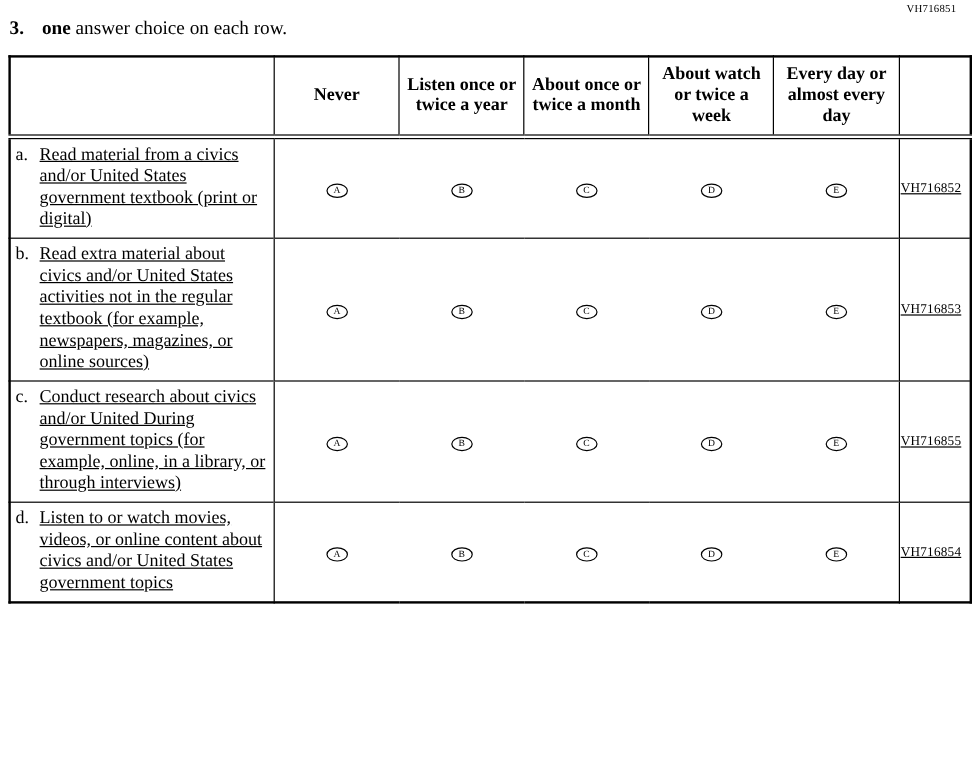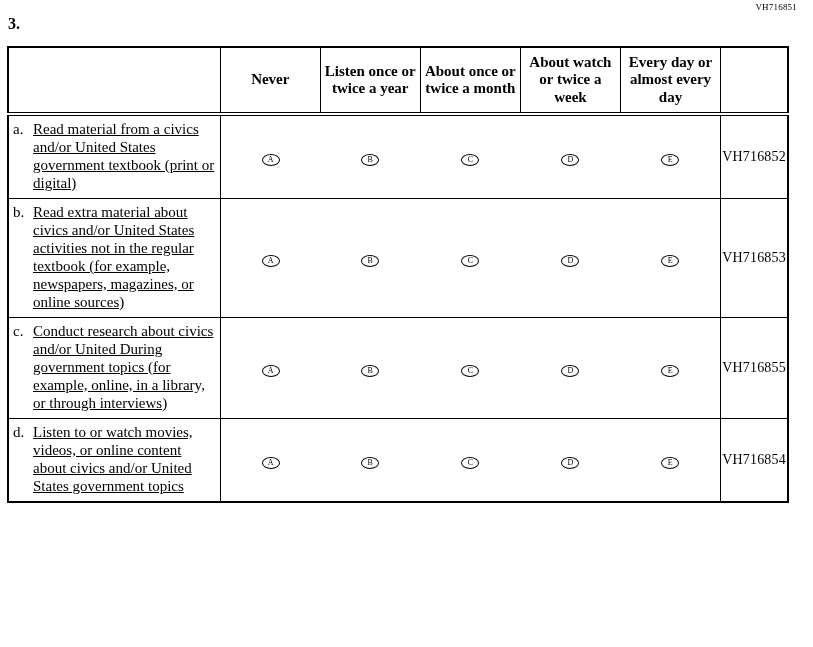--- a/index.html
+++ b/index.html
@@ -8,21 +8,21 @@
     height: 647px;
     background: #ffffff;
     color: #000000;
     font-family: "Liberation Serif", serif;
   }
   .page {
     position: relative;
     width: 813px;
     height: 647px;
     box-sizing: border-box;
-    padding: 2px 24px 0 6px;
+    padding: 2px 3px 0 6px;
     overflow: hidden;
   }
   .top-code {
     position: absolute;
     top: 2px;
     right: 16px;
     font-size: 9px;
     letter-spacing: 0.2px;
   }
   .question {
@@ -68,24 +68,25 @@
     padding: 4px 5px 6px 4px;
     font-size: 15px;
     line-height: 1.2;
   }
   .label-flex { display: flex; }
   .row-letter { flex: none; width: 20px; }
   .row-text { flex: 1; text-decoration: underline; }
   .grid td.opt-col { text-align: center; }
   .grid td.code-col {
     border-left: 1px solid #000;
-    font-size: 14px;
+    font-size: 11px;
     text-align: left;
     padding: 0 1px;
     letter-spacing: 0.2px;
+    text-decoration: underline;
   }
   .bubble {
     display: inline-block;
     box-sizing: border-box;
     width: 18px;
     height: 12px;
     border: 1px solid #000;
     border-radius: 50% / 50%;
     font-size: 8px;
     line-height: 10px;
@@ -97,20 +98,21 @@
 </head>
 <body>
 
 <div class="page">
 
   <div class="top-code">VH716851</div>
 
   <div class="question">
     <span class="qnum">3.</span>
     <div class="qtext">
+      <div><strong>one</strong> <span>answer choice on each row.</span></div>
     </div>
   </div>
 
   <table class="grid">
     <colgroup>
       <col class="label-col">
       <col class="opt-col-w">
         <col class="opt-col-w">
         <col class="opt-col-w">
         <col class="opt-col-w">

